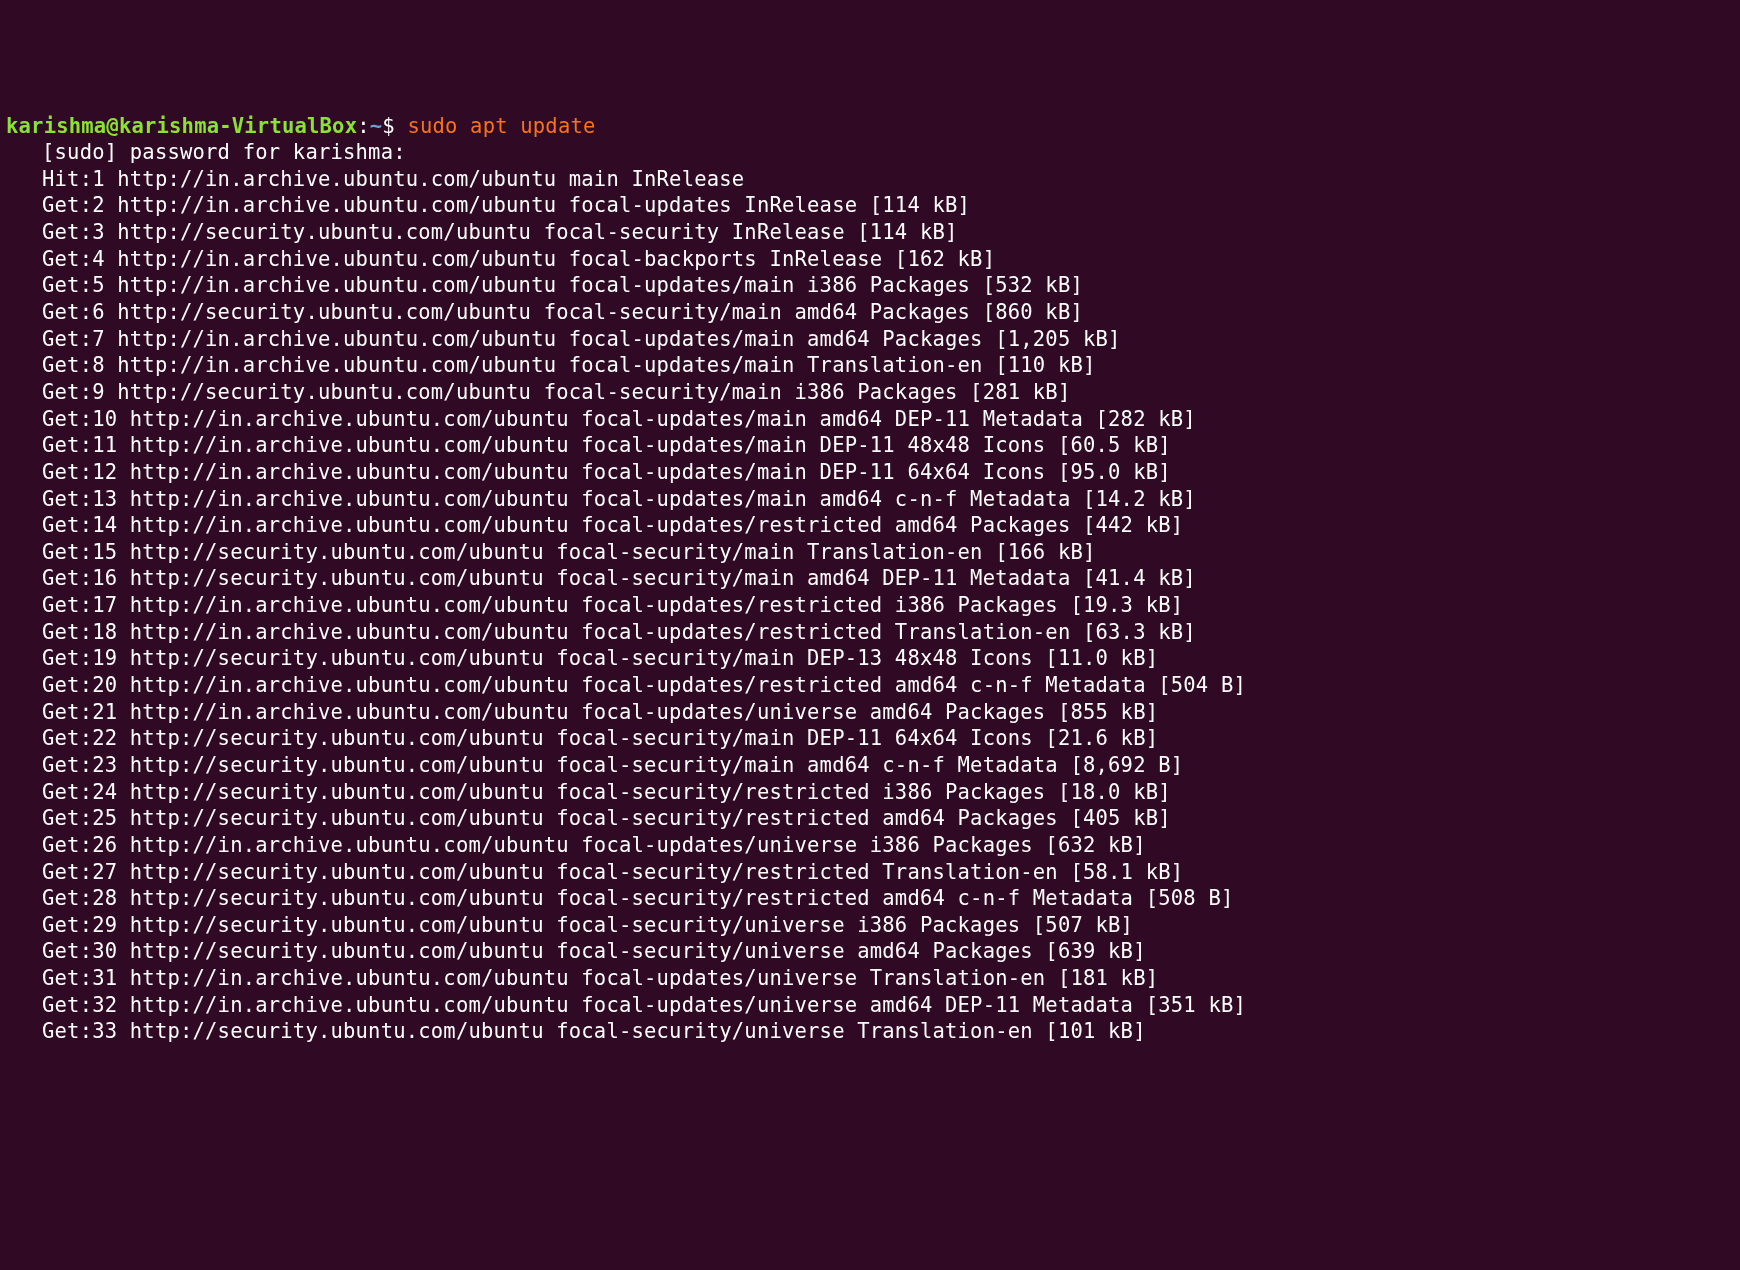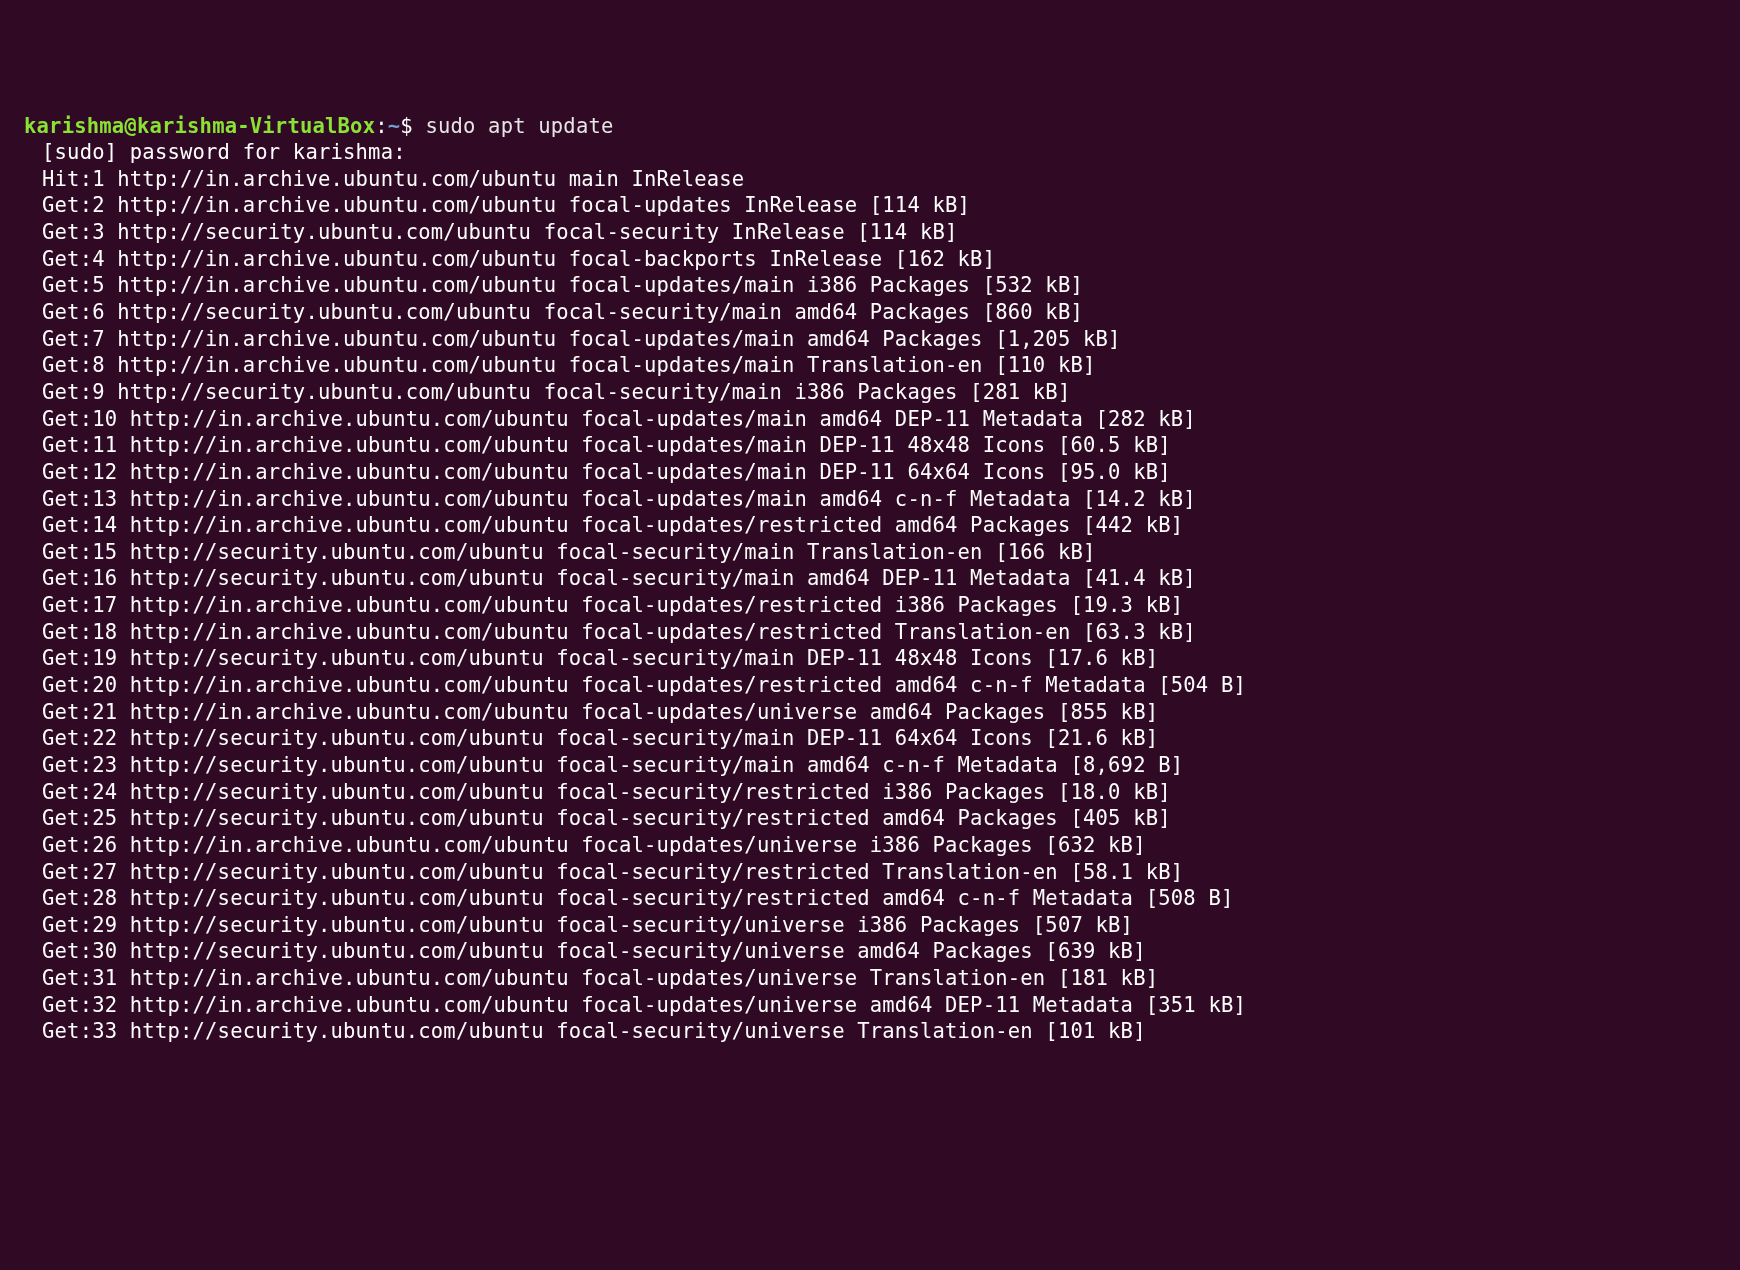--- a/index.html
+++ b/index.html
@@ -18,31 +18,30 @@
       overflow-x: hidden;
       letter-spacing: 0.2px;
       font-weight: 500;
     }
     .terminal {
       width: 100%;
     }
     .prompt-user {
       color: #8ae234;
       font-weight: bold;
-      margin-left: 18px;
     }
     .prompt-path {
       color: #729fcf;
       font-weight: bold;
     }
     .prompt-dollar {
       color: #ffffff;
     }
     .command {
-      color: #e5e5e5;
+      color: #f97316;
     }
     .output-line {
       color: #ffffff;
       margin-left: 36px;
     }
   </style>
 </head>
 <body>
 
 
@@ -60,21 +59,21 @@
 <span class="output-line">Get:9 http://security.ubuntu.com/ubuntu focal-security/main i386 Packages [281 kB]</span>
 <span class="output-line">Get:10 http://in.archive.ubuntu.com/ubuntu focal-updates/main amd64 DEP-11 Metadata [282 kB]</span>
 <span class="output-line">Get:11 http://in.archive.ubuntu.com/ubuntu focal-updates/main DEP-11 48x48 Icons [60.5 kB]</span>
 <span class="output-line">Get:12 http://in.archive.ubuntu.com/ubuntu focal-updates/main DEP-11 64x64 Icons [95.0 kB]</span>
 <span class="output-line">Get:13 http://in.archive.ubuntu.com/ubuntu focal-updates/main amd64 c-n-f Metadata [14.2 kB]</span>
 <span class="output-line">Get:14 http://in.archive.ubuntu.com/ubuntu focal-updates/restricted amd64 Packages [442 kB]</span>
 <span class="output-line">Get:15 http://security.ubuntu.com/ubuntu focal-security/main Translation-en [166 kB]</span>
 <span class="output-line">Get:16 http://security.ubuntu.com/ubuntu focal-security/main amd64 DEP-11 Metadata [41.4 kB]</span>
 <span class="output-line">Get:17 http://in.archive.ubuntu.com/ubuntu focal-updates/restricted i386 Packages [19.3 kB]</span>
 <span class="output-line">Get:18 http://in.archive.ubuntu.com/ubuntu focal-updates/restricted Translation-en [63.3 kB]</span>
-<span class="output-line">Get:19 http://security.ubuntu.com/ubuntu focal-security/main DEP-11 48x48 Icons [17.6 kB]</span>
+<span class="output-line">Get:19 http://security.ubuntu.com/ubuntu focal-security/main DEP-13 48x48 Icons [11.0 kB]</span>
 <span class="output-line">Get:20 http://in.archive.ubuntu.com/ubuntu focal-updates/restricted amd64 c-n-f Metadata [504 B]</span>
 <span class="output-line">Get:21 http://in.archive.ubuntu.com/ubuntu focal-updates/universe amd64 Packages [855 kB]</span>
 <span class="output-line">Get:22 http://security.ubuntu.com/ubuntu focal-security/main DEP-11 64x64 Icons [21.6 kB]</span>
 <span class="output-line">Get:23 http://security.ubuntu.com/ubuntu focal-security/main amd64 c-n-f Metadata [8,692 B]</span>
 <span class="output-line">Get:24 http://security.ubuntu.com/ubuntu focal-security/restricted i386 Packages [18.0 kB]</span>
 <span class="output-line">Get:25 http://security.ubuntu.com/ubuntu focal-security/restricted amd64 Packages [405 kB]</span>
 <span class="output-line">Get:26 http://in.archive.ubuntu.com/ubuntu focal-updates/universe i386 Packages [632 kB]</span>
 <span class="output-line">Get:27 http://security.ubuntu.com/ubuntu focal-security/restricted Translation-en [58.1 kB]</span>
 <span class="output-line">Get:28 http://security.ubuntu.com/ubuntu focal-security/restricted amd64 c-n-f Metadata [508 B]</span>
 <span class="output-line">Get:29 http://security.ubuntu.com/ubuntu focal-security/universe i386 Packages [507 kB]</span>

